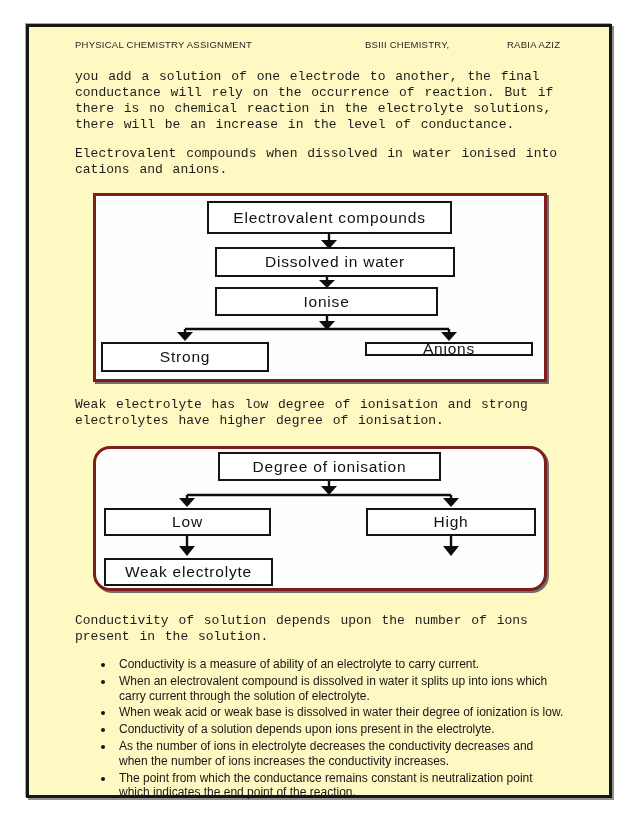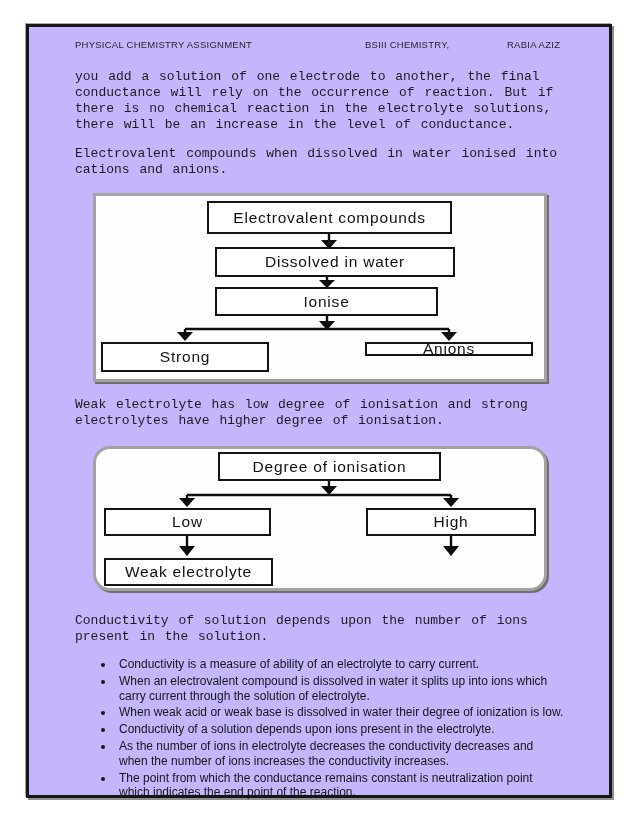--- a/index.html
+++ b/index.html
@@ -3,21 +3,21 @@
 <meta charset="utf-8">
 <style>
   * { margin: 0; padding: 0; box-sizing: border-box; }
   html, body { width: 638px; height: 826px; background: #ffffff; overflow: hidden; }
   body { font-family: "Liberation Sans", sans-serif; color: #1e1e1e; position: relative; }
 
   .sheet {
     position: absolute;
     left: 26px; top: 24px;
     width: 586px; height: 774px;
-    background: #c4b5fd;
+    background: #fef9c3;
     border: 3px solid #161616;
     box-shadow: 2px 2px 0 #8f8f8f, -1px -1px 0 #a8a8a8;
   }
 
   .content { padding: 12px 44px 0 46px; }
 
   .doc-header {
     display: grid;
     grid-template-columns: 290px 142px 1fr;
     font-size: 9.5px;
@@ -36,21 +36,21 @@
     text-align: left;
   }
   .p1 { margin-top: 19px; }
   .p2 { margin-top: 13px; }
   .p3 { margin-top: 15px; }
   .p4 { margin-top: 22px; }
 
   .flowchart {
     position: relative;
     background: #fefefe;
-    border: 3px solid #a3a3a3;
+    border: 3px solid #7f1d1d;
     box-shadow: 2px 2px 0 #6f6f6f;
   }
   .fc1 { width: 454px; height: 189px; margin: 15px auto 0; }
   .fc2 { width: 454px; height: 145px; margin: 17px auto 0; border-radius: 17px; }
 
   .fc-svg { position: absolute; left: 0; top: 0; }
 
   .node {
     position: absolute;
     background: #ffffff;

